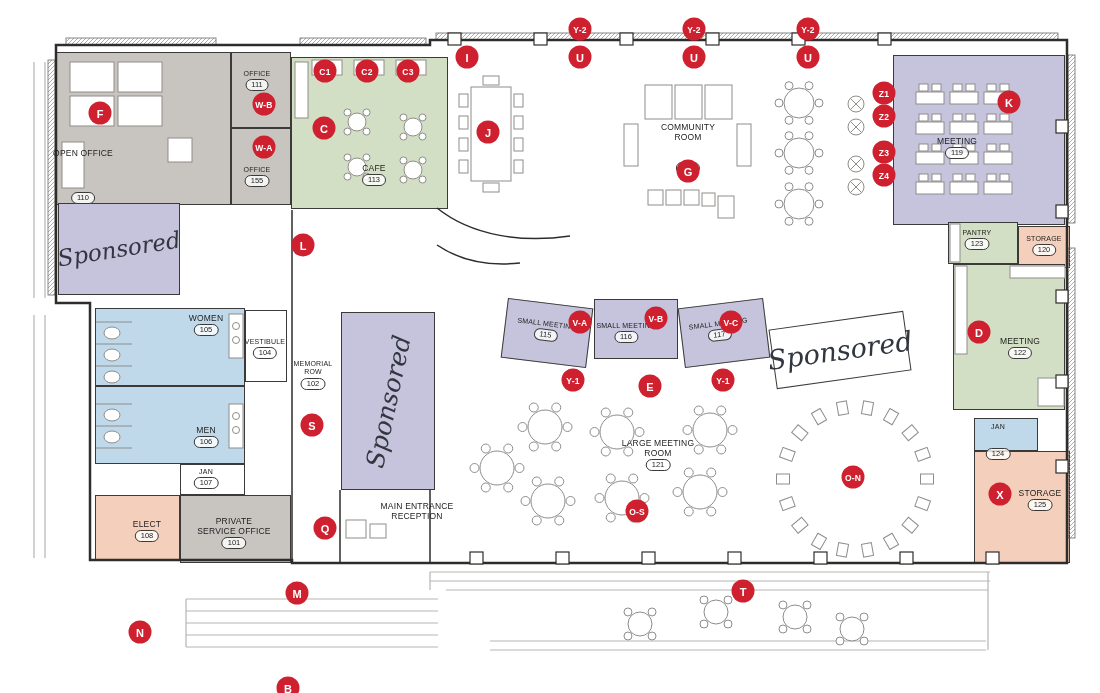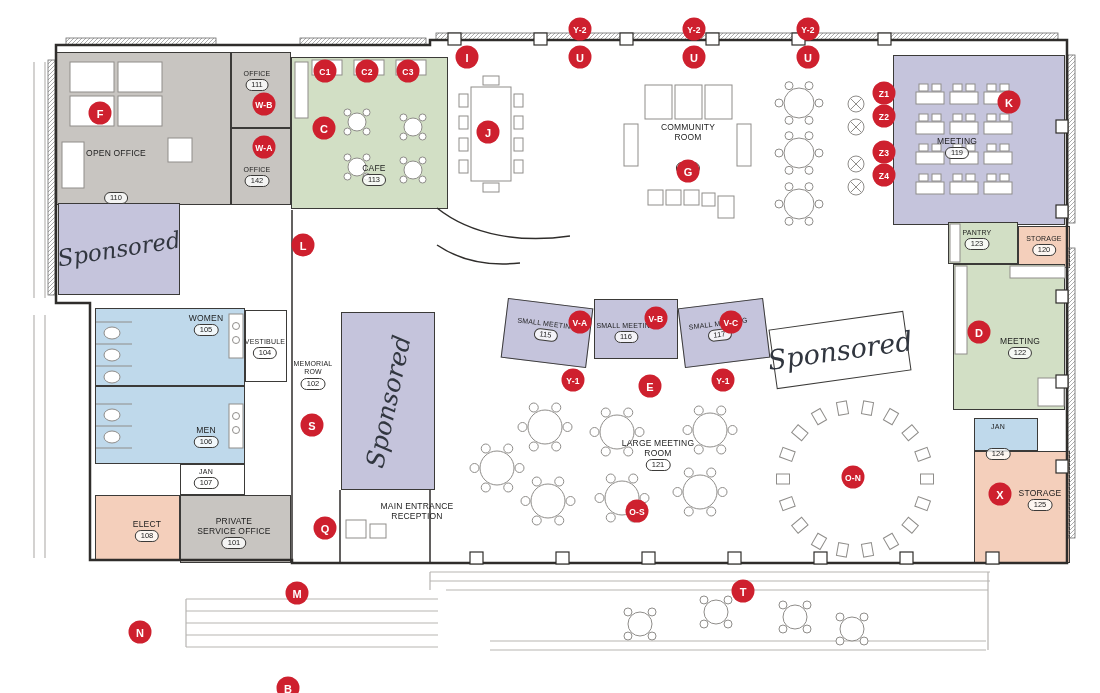--- a/index.html
+++ b/index.html
@@ -306,33 +306,33 @@
         <rect x="470" y="552" width="13" height="12" class="pier"></rect>
         <rect x="556" y="552" width="13" height="12" class="pier"></rect>
         <rect x="642" y="552" width="13" height="12" class="pier"></rect>
         <rect x="728" y="552" width="13" height="12" class="pier"></rect>
         <rect x="814" y="552" width="13" height="12" class="pier"></rect>
         <rect x="900" y="552" width="13" height="12" class="pier"></rect>
         <rect x="986" y="552" width="13" height="12" class="pier"></rect>
       </g>
   </svg>
 <div class="room gray" style="left: 55px; top: 52px; width: 176px; height: 153px;"></div>
-    <div class="room-label" style="left: 116px; top: 148px; gap: 34px;">
+    <div class="room-label" style="left: 83px; top: 148px; gap: 34px;">
       <div class="room-name">OPEN OFFICE</div>
       <div class="room-num">110</div>
     </div>
     <div class="room gray" style="left: 231px; top: 52px; width: 60px; height: 76px;"></div>
     <div class="room-label small" style="left: 257px; top: 70px;">
       <div class="room-name">OFFICE</div>
       <div class="room-num">111</div>
     </div>
     <div class="room gray" style="left: 231px; top: 128px; width: 60px; height: 77px;"></div>
     <div class="room-label small" style="left: 257px; top: 166px;">
       <div class="room-name">OFFICE</div>
-      <div class="room-num">142</div>
+      <div class="room-num">155</div>
     </div>
     <div class="room green" style="left: 291px; top: 57px; width: 157px; height: 152px;"></div>
     <div class="room-label" style="left: 374px; top: 163px;">
       <div class="room-name">CAFE</div>
       <div class="room-num">113</div>
     </div>
     <div class="room purple" style="left: 893px; top: 55px; width: 172px; height: 170px;"></div>
     <div class="room-label" style="left: 957px; top: 136px;">
       <div class="room-name">MEETING</div>
       <div class="room-num">119</div>

